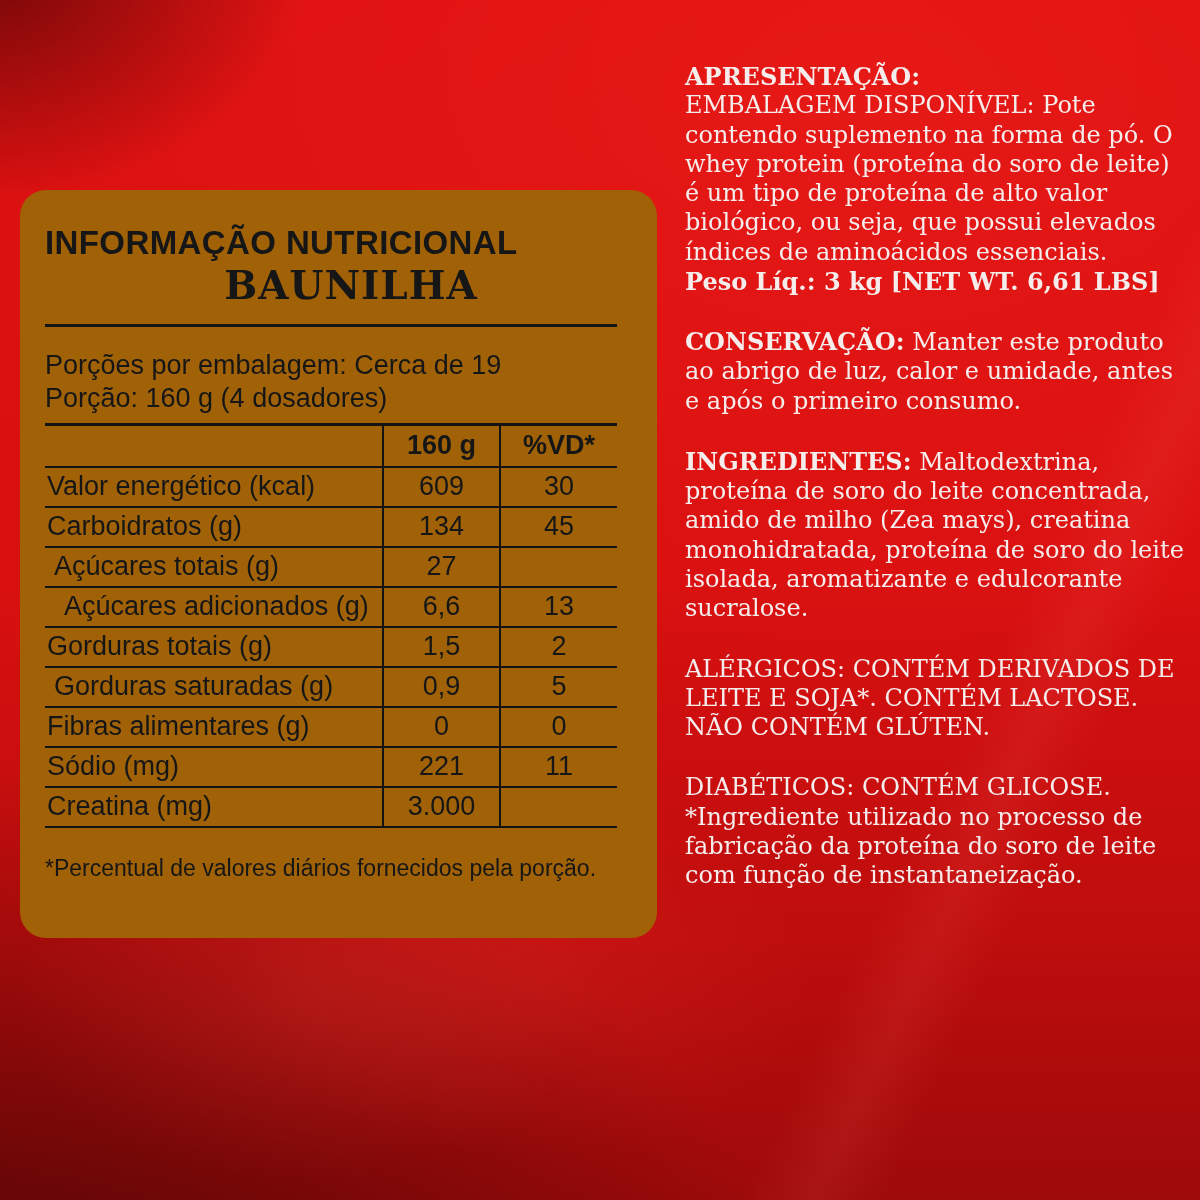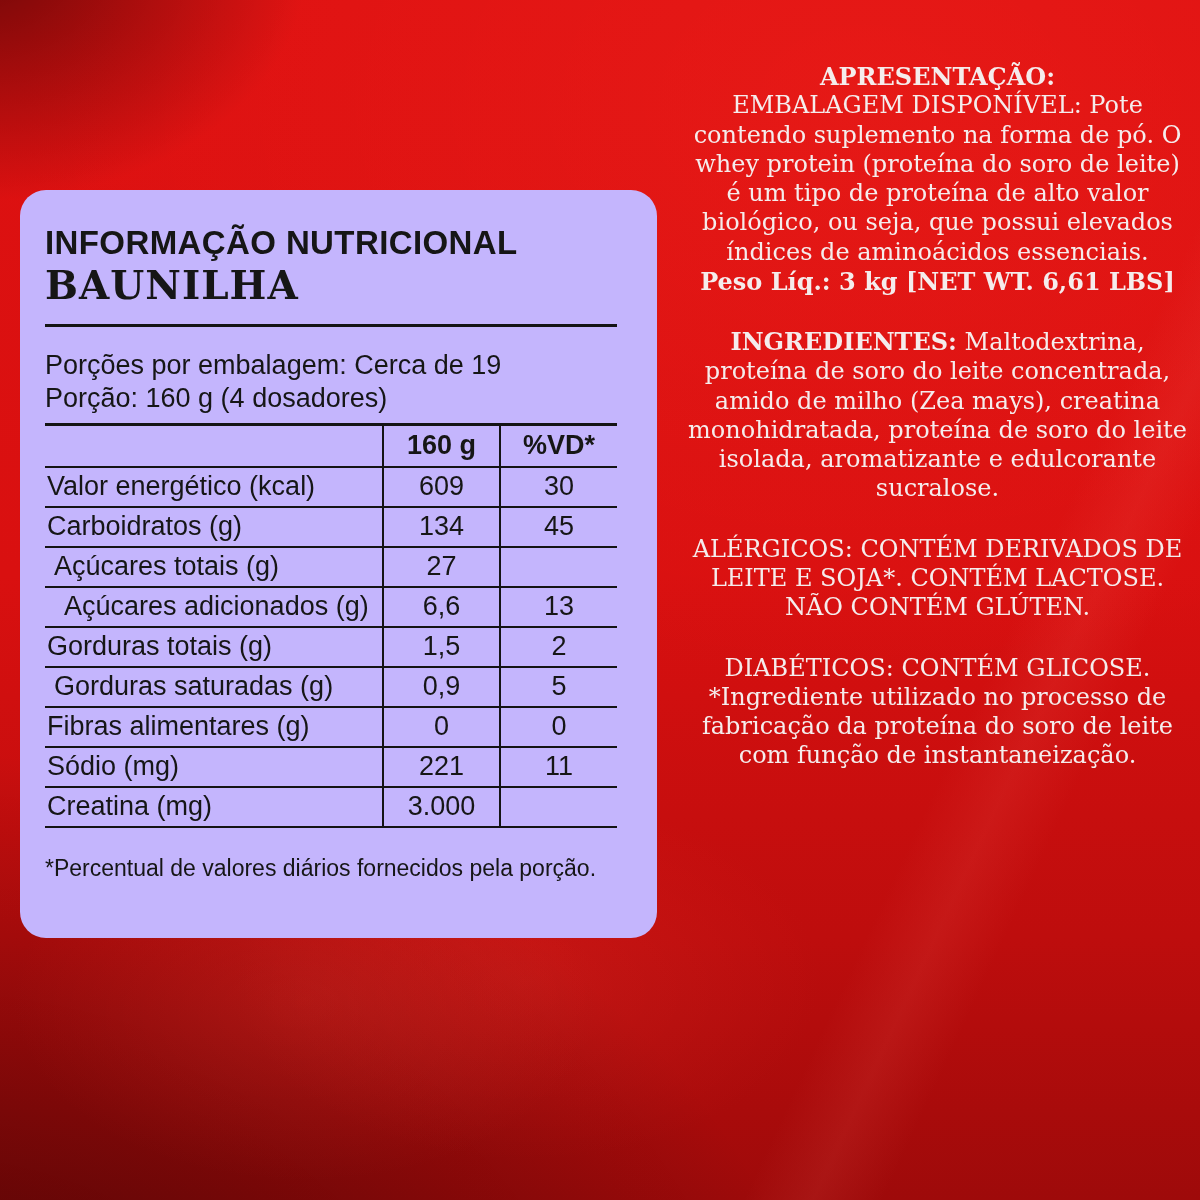--- a/index.html
+++ b/index.html
@@ -17,43 +17,42 @@
       radial-gradient(1300px 900px at 72% 8%, rgba(255,48,38,0.26), transparent 65%),
       linear-gradient(180deg, #DE1111 0%, #D91010 48%, #BE0D0D 78%, #9E0A0A 100%);
   }
   .streak{
     position:absolute;inset:0;
     background:linear-gradient(115deg, transparent 74%, rgba(255,120,110,0.10) 78%, transparent 82%);
   }
   
   .panel{
     position:absolute;left:20px;top:190px;width:637px;height:748px;
-    background:#c4b5fd;border-radius:26px;box-sizing:border-box;
+    background:#a16207;border-radius:26px;box-sizing:border-box;
     padding:28px 0 0 25px;color:#161616;
   }
   .t1{font-size:33px;font-weight:bold;letter-spacing:.4px;line-height:1.05;margin:8px 0 0;}
-  .t2{font-family:"DejaVu Serif",serif;font-size:39px;font-weight:bold;letter-spacing:1px;line-height:1.05;margin:4px 0 18px;}
+  .t2{font-family:"DejaVu Serif",serif;font-size:39px;font-weight:bold;letter-spacing:1px;line-height:1.05;margin:4px 0 18px;text-align:center;}
   .rule{width:572px;border-top:3px solid #141414;}
   .serv{font-size:27px;line-height:1.23;margin:22px 0 8px;}
   .serv p{margin:0;}
   table{border-collapse:collapse;table-layout:fixed;width:572px;border-top:3px solid #141414;}
   col.c-lbl{width:338px;} col.c-val{width:117px;} col.c-vd{width:117px;}
   th,td{height:38px;padding:0;font-size:27px;border-bottom:2px solid #141414;overflow:hidden;white-space:nowrap;}
   thead th{height:40px;font-weight:bold;}
   td.lbl,th.lbl{text-align:left;padding-left:2px;}
   td.ind1{padding-left:9px;}
   td.ind2{padding-left:19px;}
   .val,.vd{border-left:2px solid #141414;text-align:center;}
   .fn{font-size:23px;margin:27px 0 0;color:#161616;}
   
   .info{
     position:absolute;left:685px;top:62px;width:505px;
     font-family:"DejaVu Serif",serif;font-size:24px;line-height:1.22;
     color:#F5ECEC;
-    text-align:center;
   }
   .info section{margin:0 0 31px;}
   .info p{margin:0;}
   .sh{font-weight:bold;}
   .sh.block{display:block;}
   .bold{font-weight:bold;}
 </style>
 </head>
 <body>
 
@@ -131,20 +130,23 @@
   </table>
   <p class="fn">*Percentual de valores diários fornecidos pela porção.</p>
 </div>
 
 <div class="info">
   <section>
     <p><span class="sh block">APRESENTAÇÃO:</span><span>EMBALAGEM DISPONÍVEL: Pote contendo suplemento na forma de pó.  O whey protein (proteína do soro de leite) é um tipo de proteína de alto valor biológico, ou seja, que possui elevados índices de aminoácidos essenciais.</span></p>
     <p class="bold">Peso Líq.: 3 kg [NET WT. 6,61 LBS]</p>
   </section>
   <section>
+    <p><span class="sh">CONSERVAÇÃO:</span><span> Manter este produto ao abrigo de luz, calor e umidade, antes e após o primeiro consumo.</span></p>
+  </section>
+  <section>
     <p><span class="sh">INGREDIENTES:</span><span> Maltodextrina, proteína de soro do leite concentrada, amido de milho (Zea mays), creatina monohidratada, proteína de soro do leite isolada, aromatizante e edulcorante sucralose.</span></p>
   </section>
   <section>
     <p>ALÉRGICOS: CONTÉM DERIVADOS DE LEITE E SOJA*. CONTÉM LACTOSE. NÃO CONTÉM GLÚTEN.</p>
   </section>
   <section>
     <p>DIABÉTICOS: CONTÉM GLICOSE.</p>
     <p>*Ingrediente utilizado no processo de fabricação da proteína do soro de leite com função de instantaneização.</p>
   </section>
 </div>

